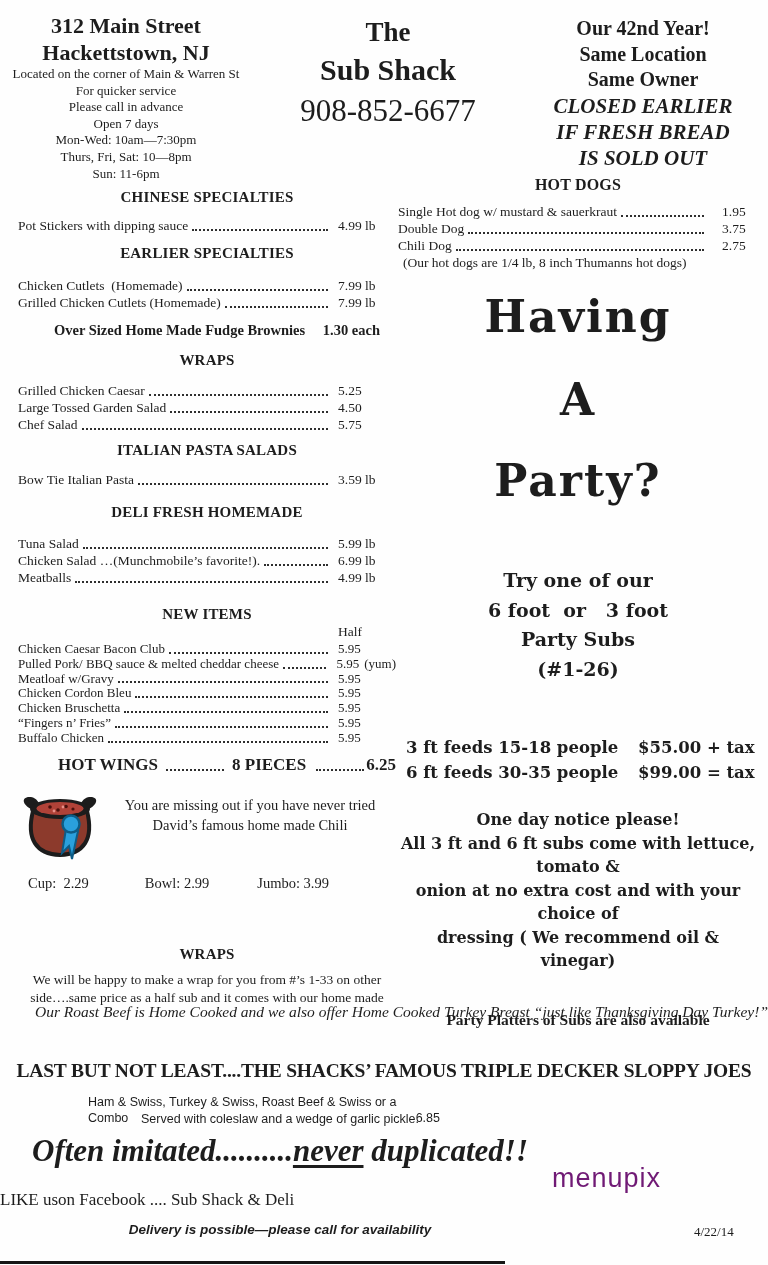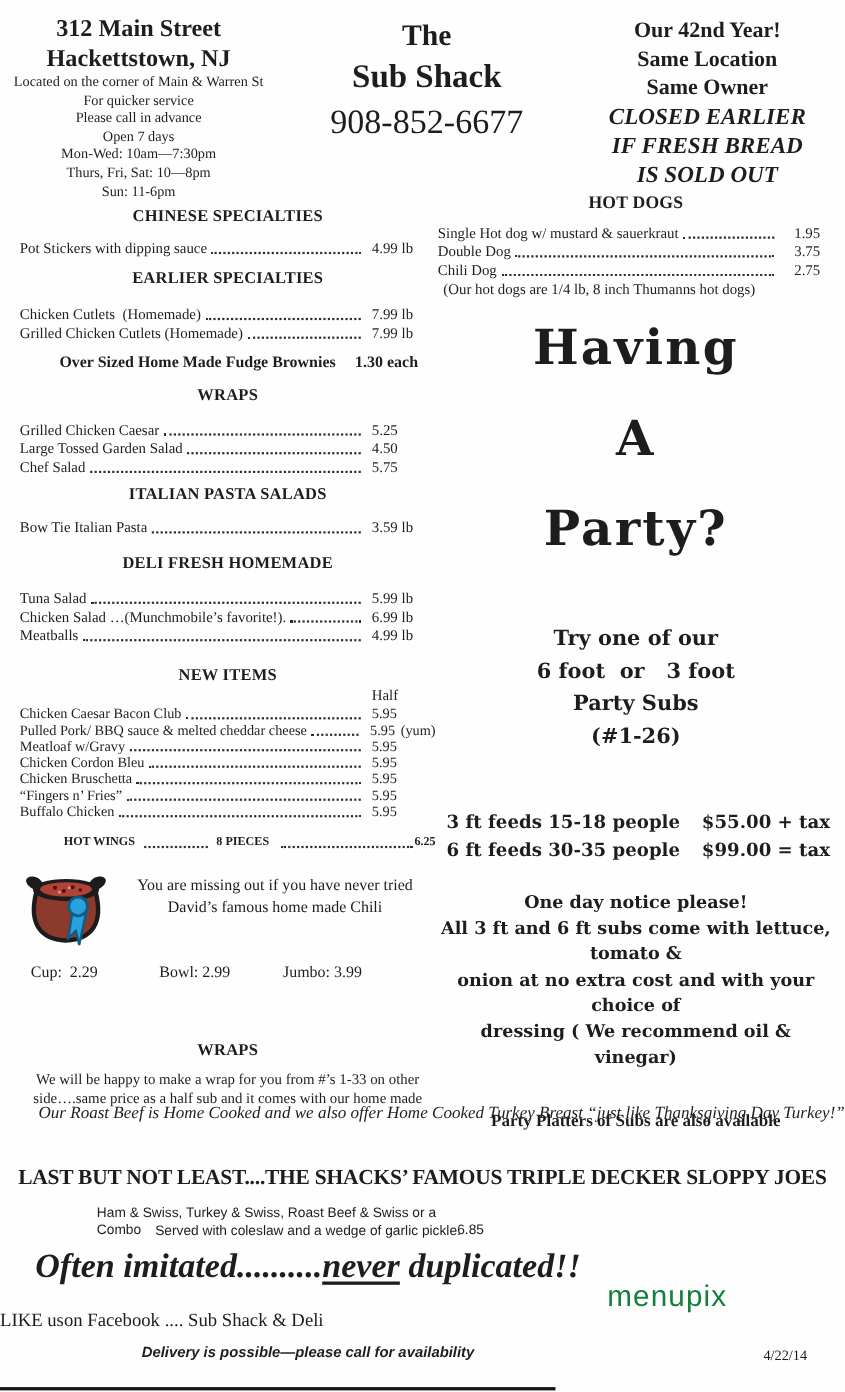--- a/index.html
+++ b/index.html
@@ -29,21 +29,21 @@
   .nm  { white-space:pre-wrap; }
   .lead{ flex:1; border-bottom:2px dotted #2e2e2e; margin:0 2px 3px 4px; }
   .pr  { flex:0 0 66px; padding-left:8px; white-space:pre; }
   .ni  { font-size:13px; line-height:14.8px; }
   .half{ font-size:13.5px; }
   .yum { margin-left:5px; }
 
   .brow{ display:flex; font-weight:bold; font-size:14.5px; line-height:18px; padding:0 16px 0 36px; }
   .brow .bpr { margin-left:auto; }
 
-  .hw { display:flex; font-weight:bold; font-size:11px; line-height:18px; padding-left:40px; }
+  .hw { display:flex; font-weight:bold; font-size:17px; line-height:18px; padding-left:40px; }
   .hw .lead1 { flex:0 0 58px; border-bottom:2px dotted #2e2e2e; margin:0 8px 3px 8px; }
   .hw .lead2 { flex:1; border-bottom:2px dotted #2e2e2e; margin:0 0 3px 10px; }
 
   .chili { display:flex; }
   .pot   { flex:0 0 86px; }
   .chili-txt { flex:1; text-align:center; font-size:14.5px; line-height:20.5px; padding-top:8px; }
   .chili-prices { display:flex; font-size:14.5px; margin-left:10px; }
   .chili-prices span { white-space:pre; }
   .cp1 { margin-right:56px; } .cp2 { margin-right:48px; }
 
@@ -70,21 +70,21 @@
   .sloppy-row { position:absolute; top:1094px; left:88px; width:352px; display:flex;
            align-items:flex-end; font-family:"Liberation Sans", sans-serif; font-size:12.5px; line-height:16px; }
   .sloppy-row .lead { border-bottom:2px dotted #2e2e2e; }
   .pr3 { padding-left:10px; }
   .sloppy-note { position:absolute; top:1112px; left:0; width:560px; text-align:center;
            font-family:"Liberation Sans", sans-serif; font-size:12.5px; }
   .tagline { position:absolute; top:1133px; left:0; width:560px; text-align:center;
            font-weight:bold; font-style:italic; font-size:31px; }
   .tagline .und { text-decoration:underline; text-underline-offset:4px; }
   .watermark { position:absolute; top:1163px; left:552px; font-family:"Liberation Sans", sans-serif;
-           font-size:27px; color:#15803d; letter-spacing:1px; }
+           font-size:27px; color:#701a75; letter-spacing:1px; }
   .facebook { position:absolute; top:1190px; left:0; width:560px; text-align:left; font-size:17px; }
   .delivery { position:absolute; top:1222px; left:0; width:560px; text-align:center;
            font-weight:bold; font-family:"Liberation Sans", sans-serif; font-size:13.5px;font-style:italic; }
   .date { position:absolute; top:1224px; left:694px; font-size:13px; }
   .bline { position:absolute; top:1261px; left:0; width:505px; height:3px; background:#161616; }
 </style>
 </head>
 <body>
 
 <div class="page">

